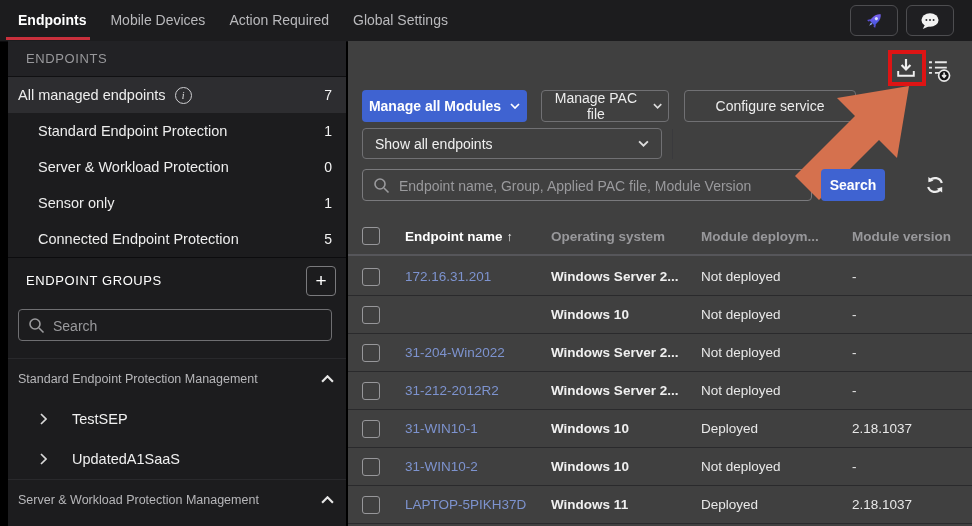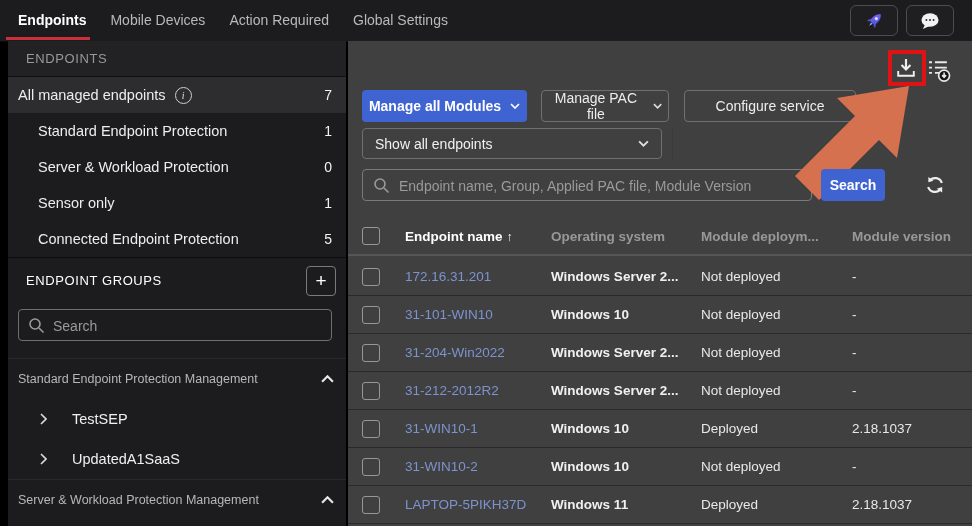--- a/index.html
+++ b/index.html
@@ -263,21 +263,20 @@
     <div class="rows">
         <div class="trow">
     <span class="cbox"></span>
     <span class="cell c-name">172.16.31.201</span>
     <span class="cell c-os">Windows Server 2...</span>
     <span class="cell c-dep">Not deployed</span>
     <span class="cell c-ver">-</span>
   </div>
         <div class="trow">
     <span class="cbox"></span>
-    <span class="cell c-name">31-101-WIN10</span>
     <span class="cell c-os">Windows 10</span>
     <span class="cell c-dep">Not deployed</span>
     <span class="cell c-ver">-</span>
   </div>
         <div class="trow">
     <span class="cbox"></span>
     <span class="cell c-name">31-204-Win2022</span>
     <span class="cell c-os">Windows Server 2...</span>
     <span class="cell c-dep">Not deployed</span>
     <span class="cell c-ver">-</span>

